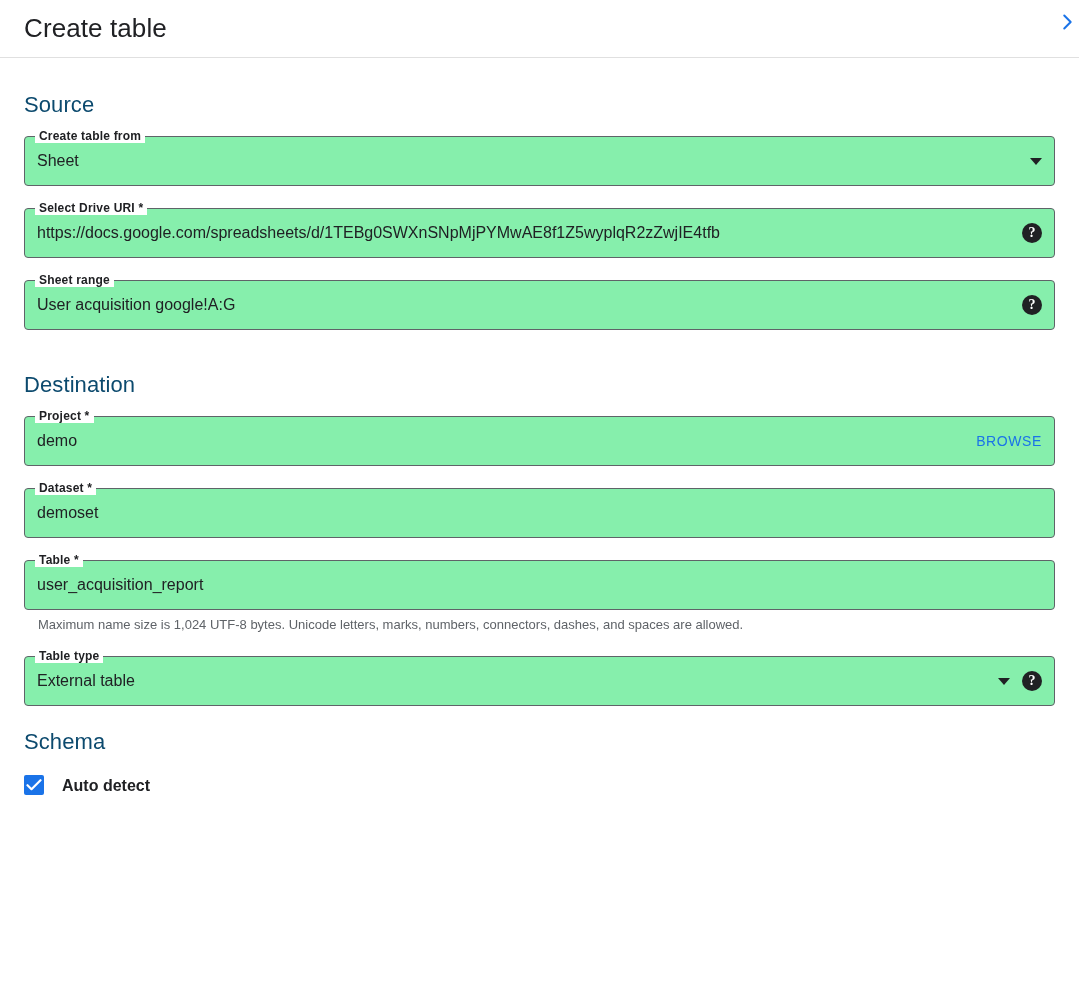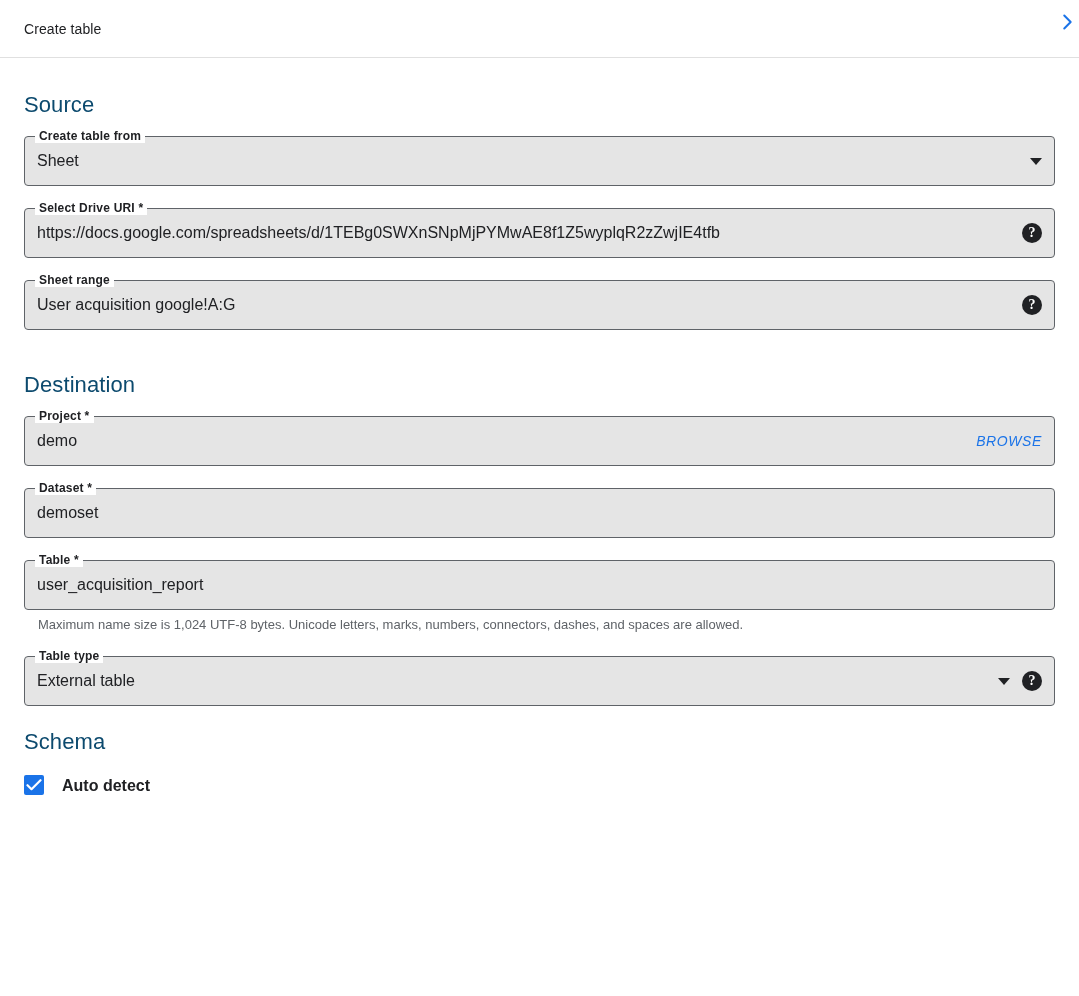--- a/index.html
+++ b/index.html
@@ -17,21 +17,21 @@
   
   .header {
     position: relative;
     height: 58px;
     border-bottom: 1px solid #e0e0e0;
     display: flex;
     align-items: center;
     padding: 0 24px;
   }
   .header-title {
-    font-size: 14px;
+    font-size: 26px;
     font-weight: 400;
     color: #202124;
     letter-spacing: 0.1px;
   }
   .header-collapse {
     position: absolute;
     right: 0px;
     top: 10px;
     width: 24px;
     height: 24px;
@@ -63,21 +63,21 @@
     margin-bottom: 22px;
   }
   .field-box {
     position: relative;
     height: 50px;
     border: 1px solid #5f6368;
     border-radius: 4px;
     display: flex;
     align-items: center;
     padding: 0 12px;
-    background: #e5e5e5;
+    background: #86efac;
     justify-content: center;
   }
   .field-box.with-helper { margin-bottom: 0; }
   .field-label {
     position: absolute;
     top: -8px;
     left: 10px;
     background: #ffffff;
     padding: 0 4px;
     font-size: 12px;
@@ -133,21 +133,20 @@
     line-height: 1;
   }
   .browse-link {
     color: #1a73e8;
     font-size: 14px;
     font-weight: 500;
     letter-spacing: 0.6px;
     margin-left: 12px;
     cursor: pointer;
     flex: 0 0 auto;
-    font-style: italic;
   }
 
   
   .checkbox-row {
     display: flex;
     align-items: flex-end;
     margin-top: 20px;
     font-weight: bold;
   }
   .checkbox {

